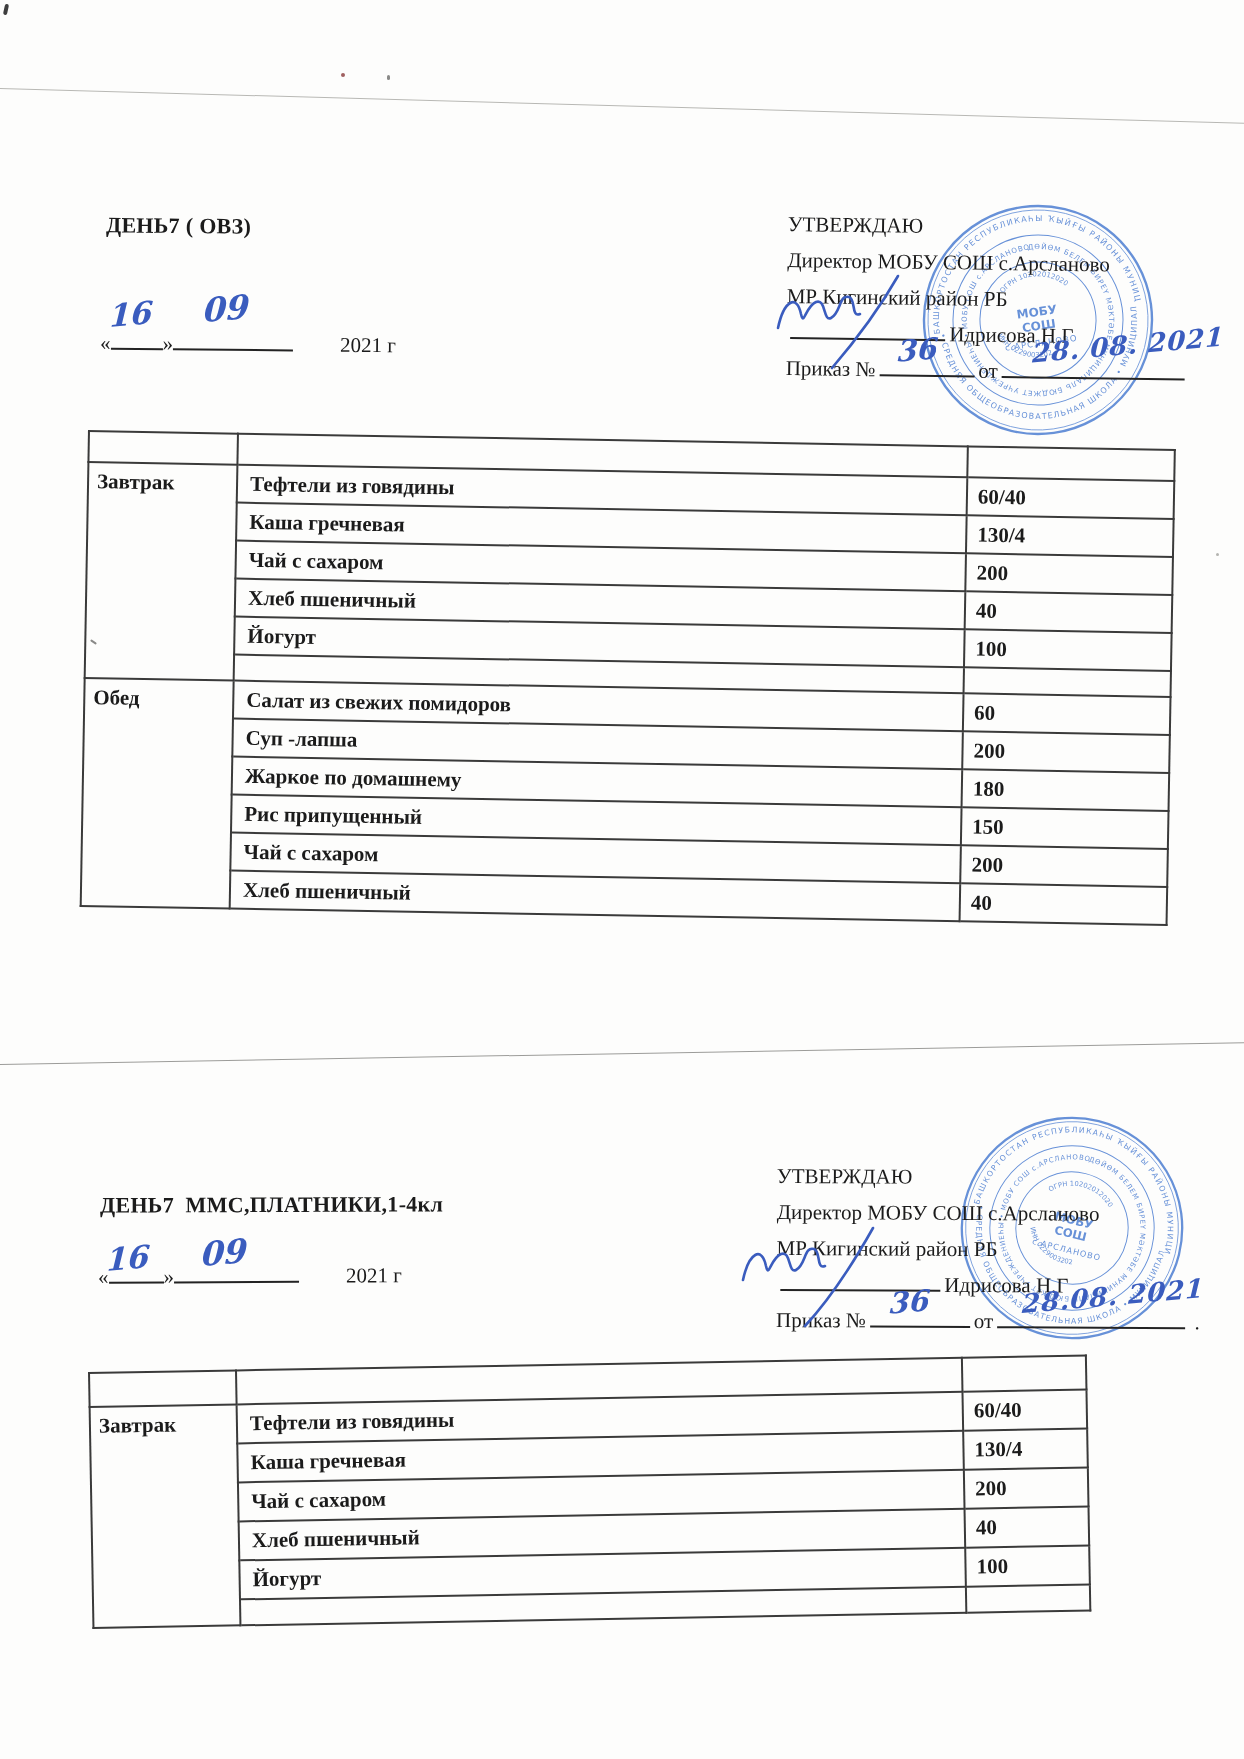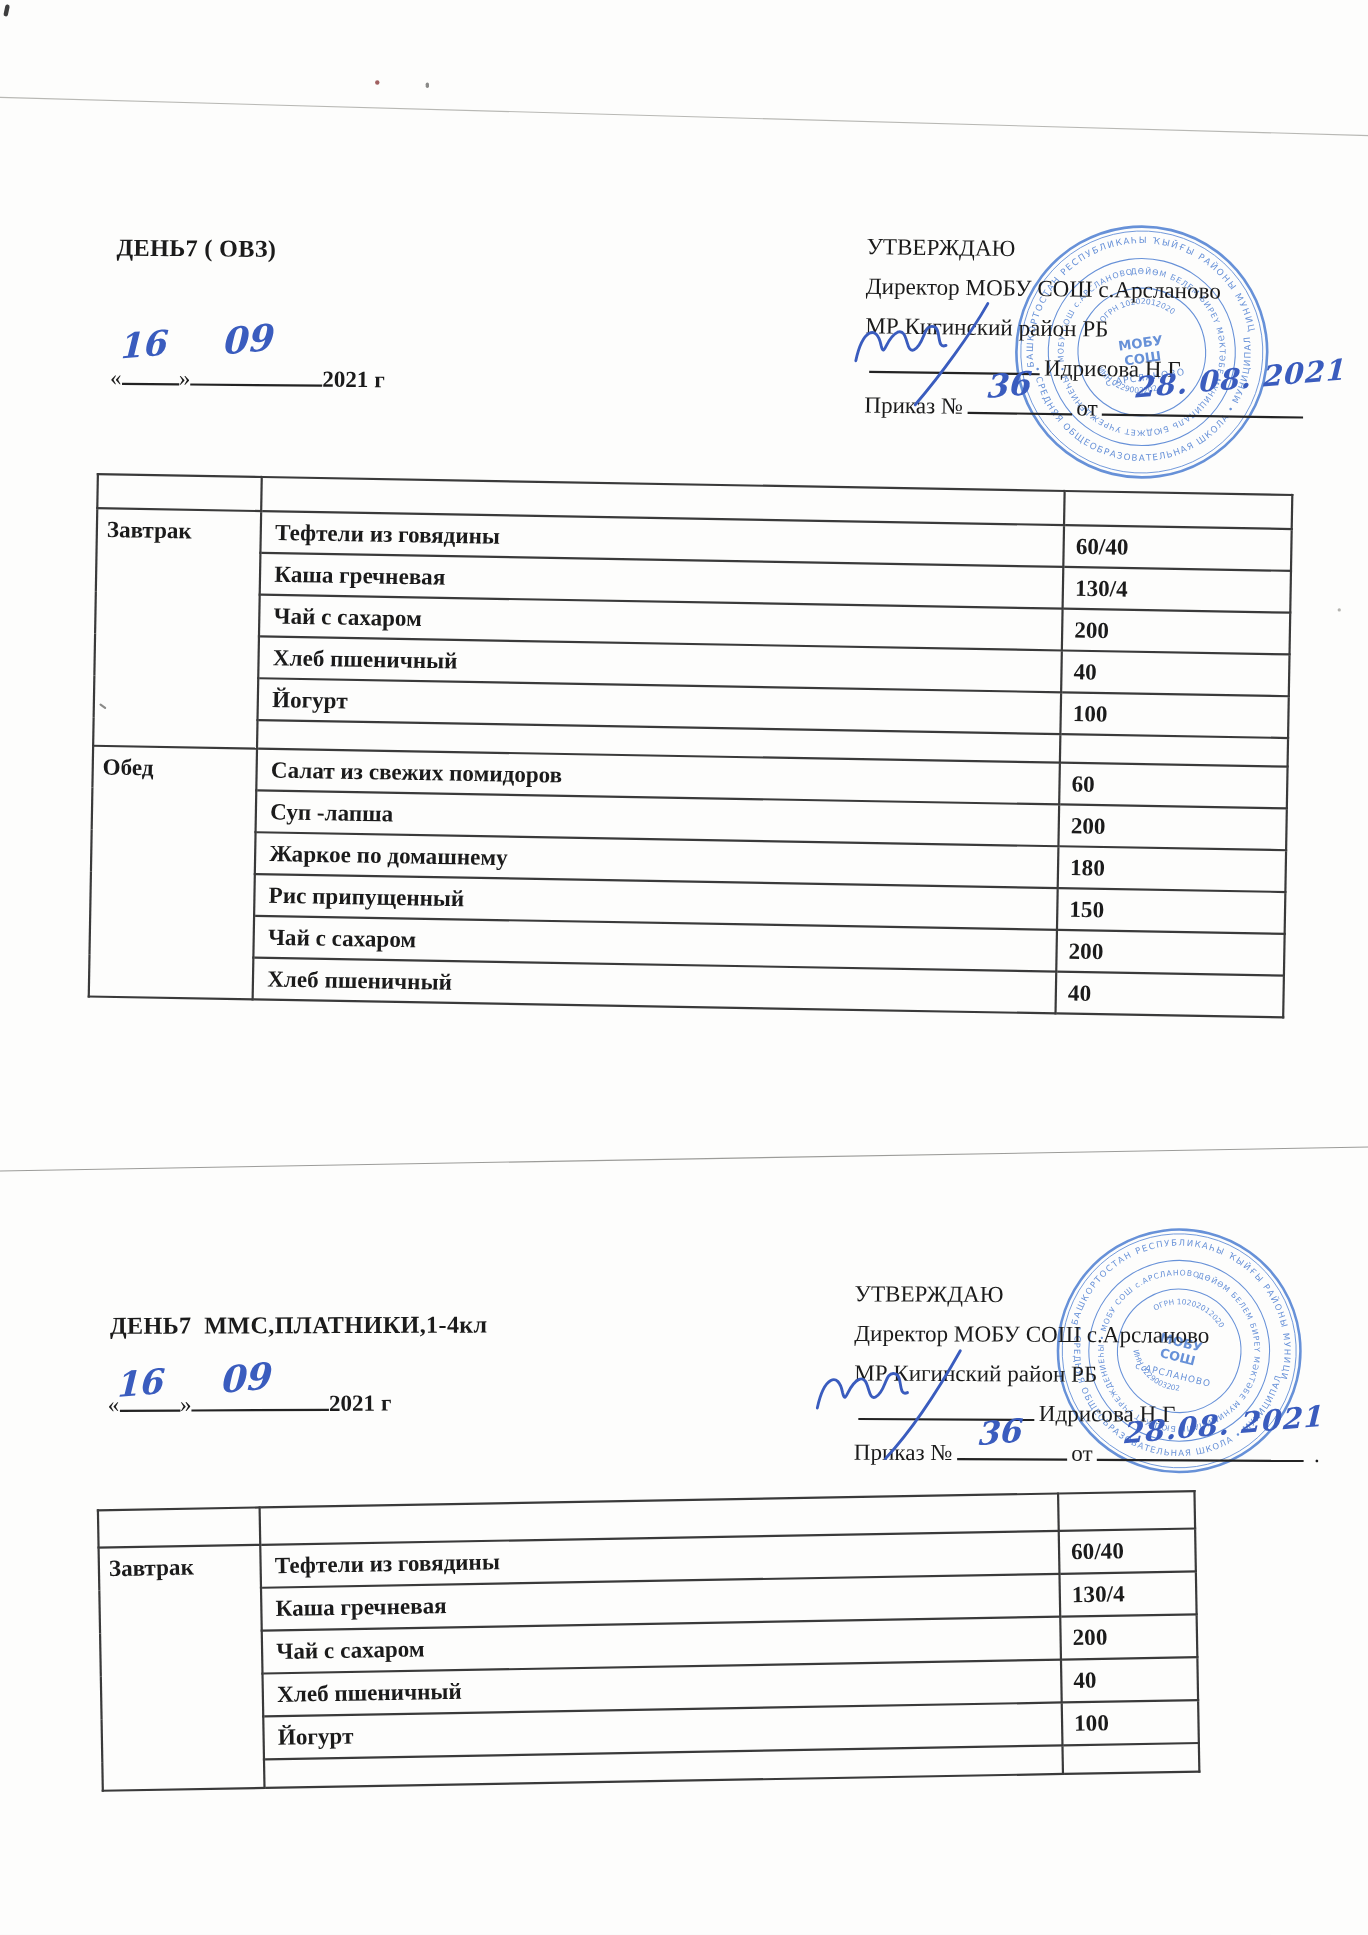--- a/index.html
+++ b/index.html
@@ -10,21 +10,21 @@
   #edge1{left:0;top:88px;width:1260px;transform:rotate(1.6deg);}
   #edge2{left:0;top:1064px;width:1260px;border-top-color:#9c9c99;transform:rotate(-1.0deg);}
   .speck{position:absolute;background:#8a8a88;border-radius:2px;}
   
   .doc-title{position:absolute;font-weight:bold;font-size:22px;white-space:pre;letter-spacing:.3px;z-index:4;}
   #title1{left:106px;top:213px;transform:rotate(.5deg);}
   #title2{left:100px;top:1192px;transform:rotate(-.2deg);}
   .date-line{position:absolute;font-size:21px;white-space:pre;z-index:4;}
   #date1{left:100px;top:328px;transform:rotate(.5deg);}
   #date2{left:98px;top:1260px;transform:rotate(-.3deg);}
-  .date-line .year{font-weight:bold;}
+  .date-line .year{font-weight:normal;margin-left:47px;}
   .blank{display:inline-block;border-bottom:2px solid #232323;height:1em;vertical-align:baseline;}
   
   .approval{position:absolute;font-size:21px;line-height:36px;white-space:nowrap;z-index:4;}
   #approval1{left:788px;top:206px;transform:rotate(.8deg);transform-origin:0 0;}
   #approval2{left:777px;top:1158px;transform:rotate(.3deg);transform-origin:0 0;}
   .approval .blank{margin:0 4px;}
   
   .hw{position:absolute;color:#3a5cbe;font-family:"DejaVu Serif",serif;font-style:italic;
       font-weight:bold;z-index:6;transform:rotate(-5deg) skewX(-8deg);white-space:pre;}
   .hw-sig{position:absolute;z-index:6;}

